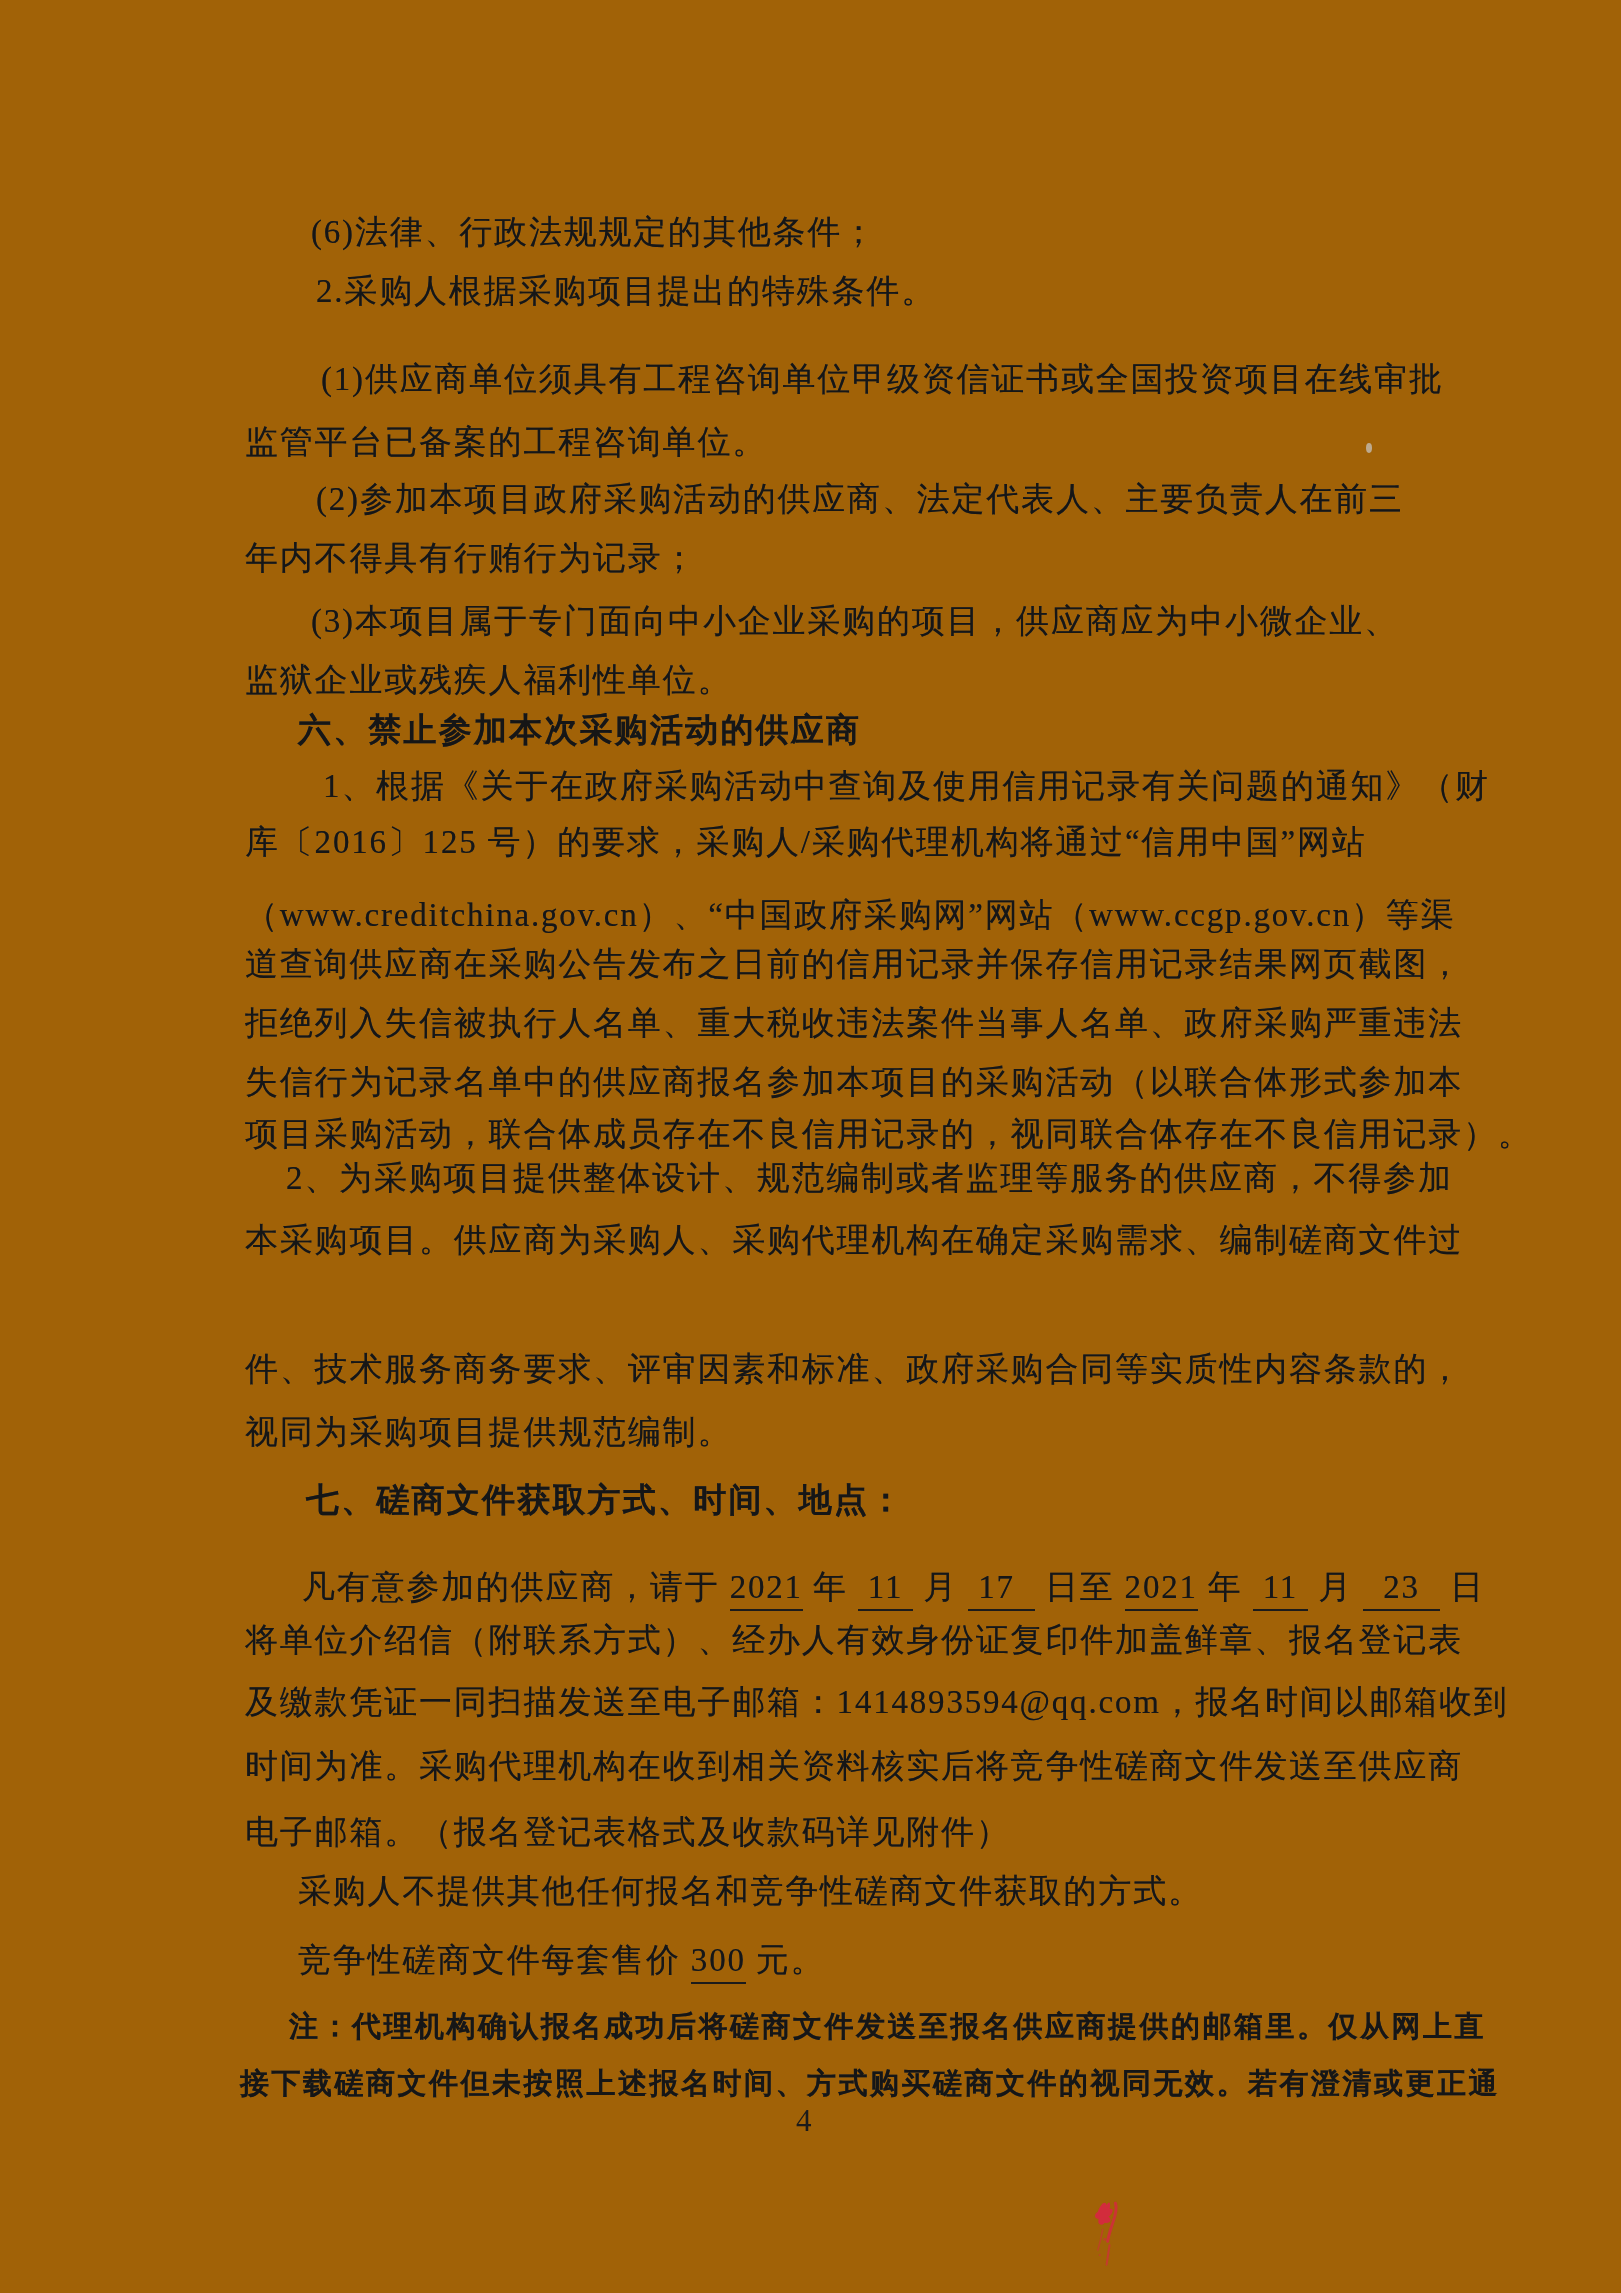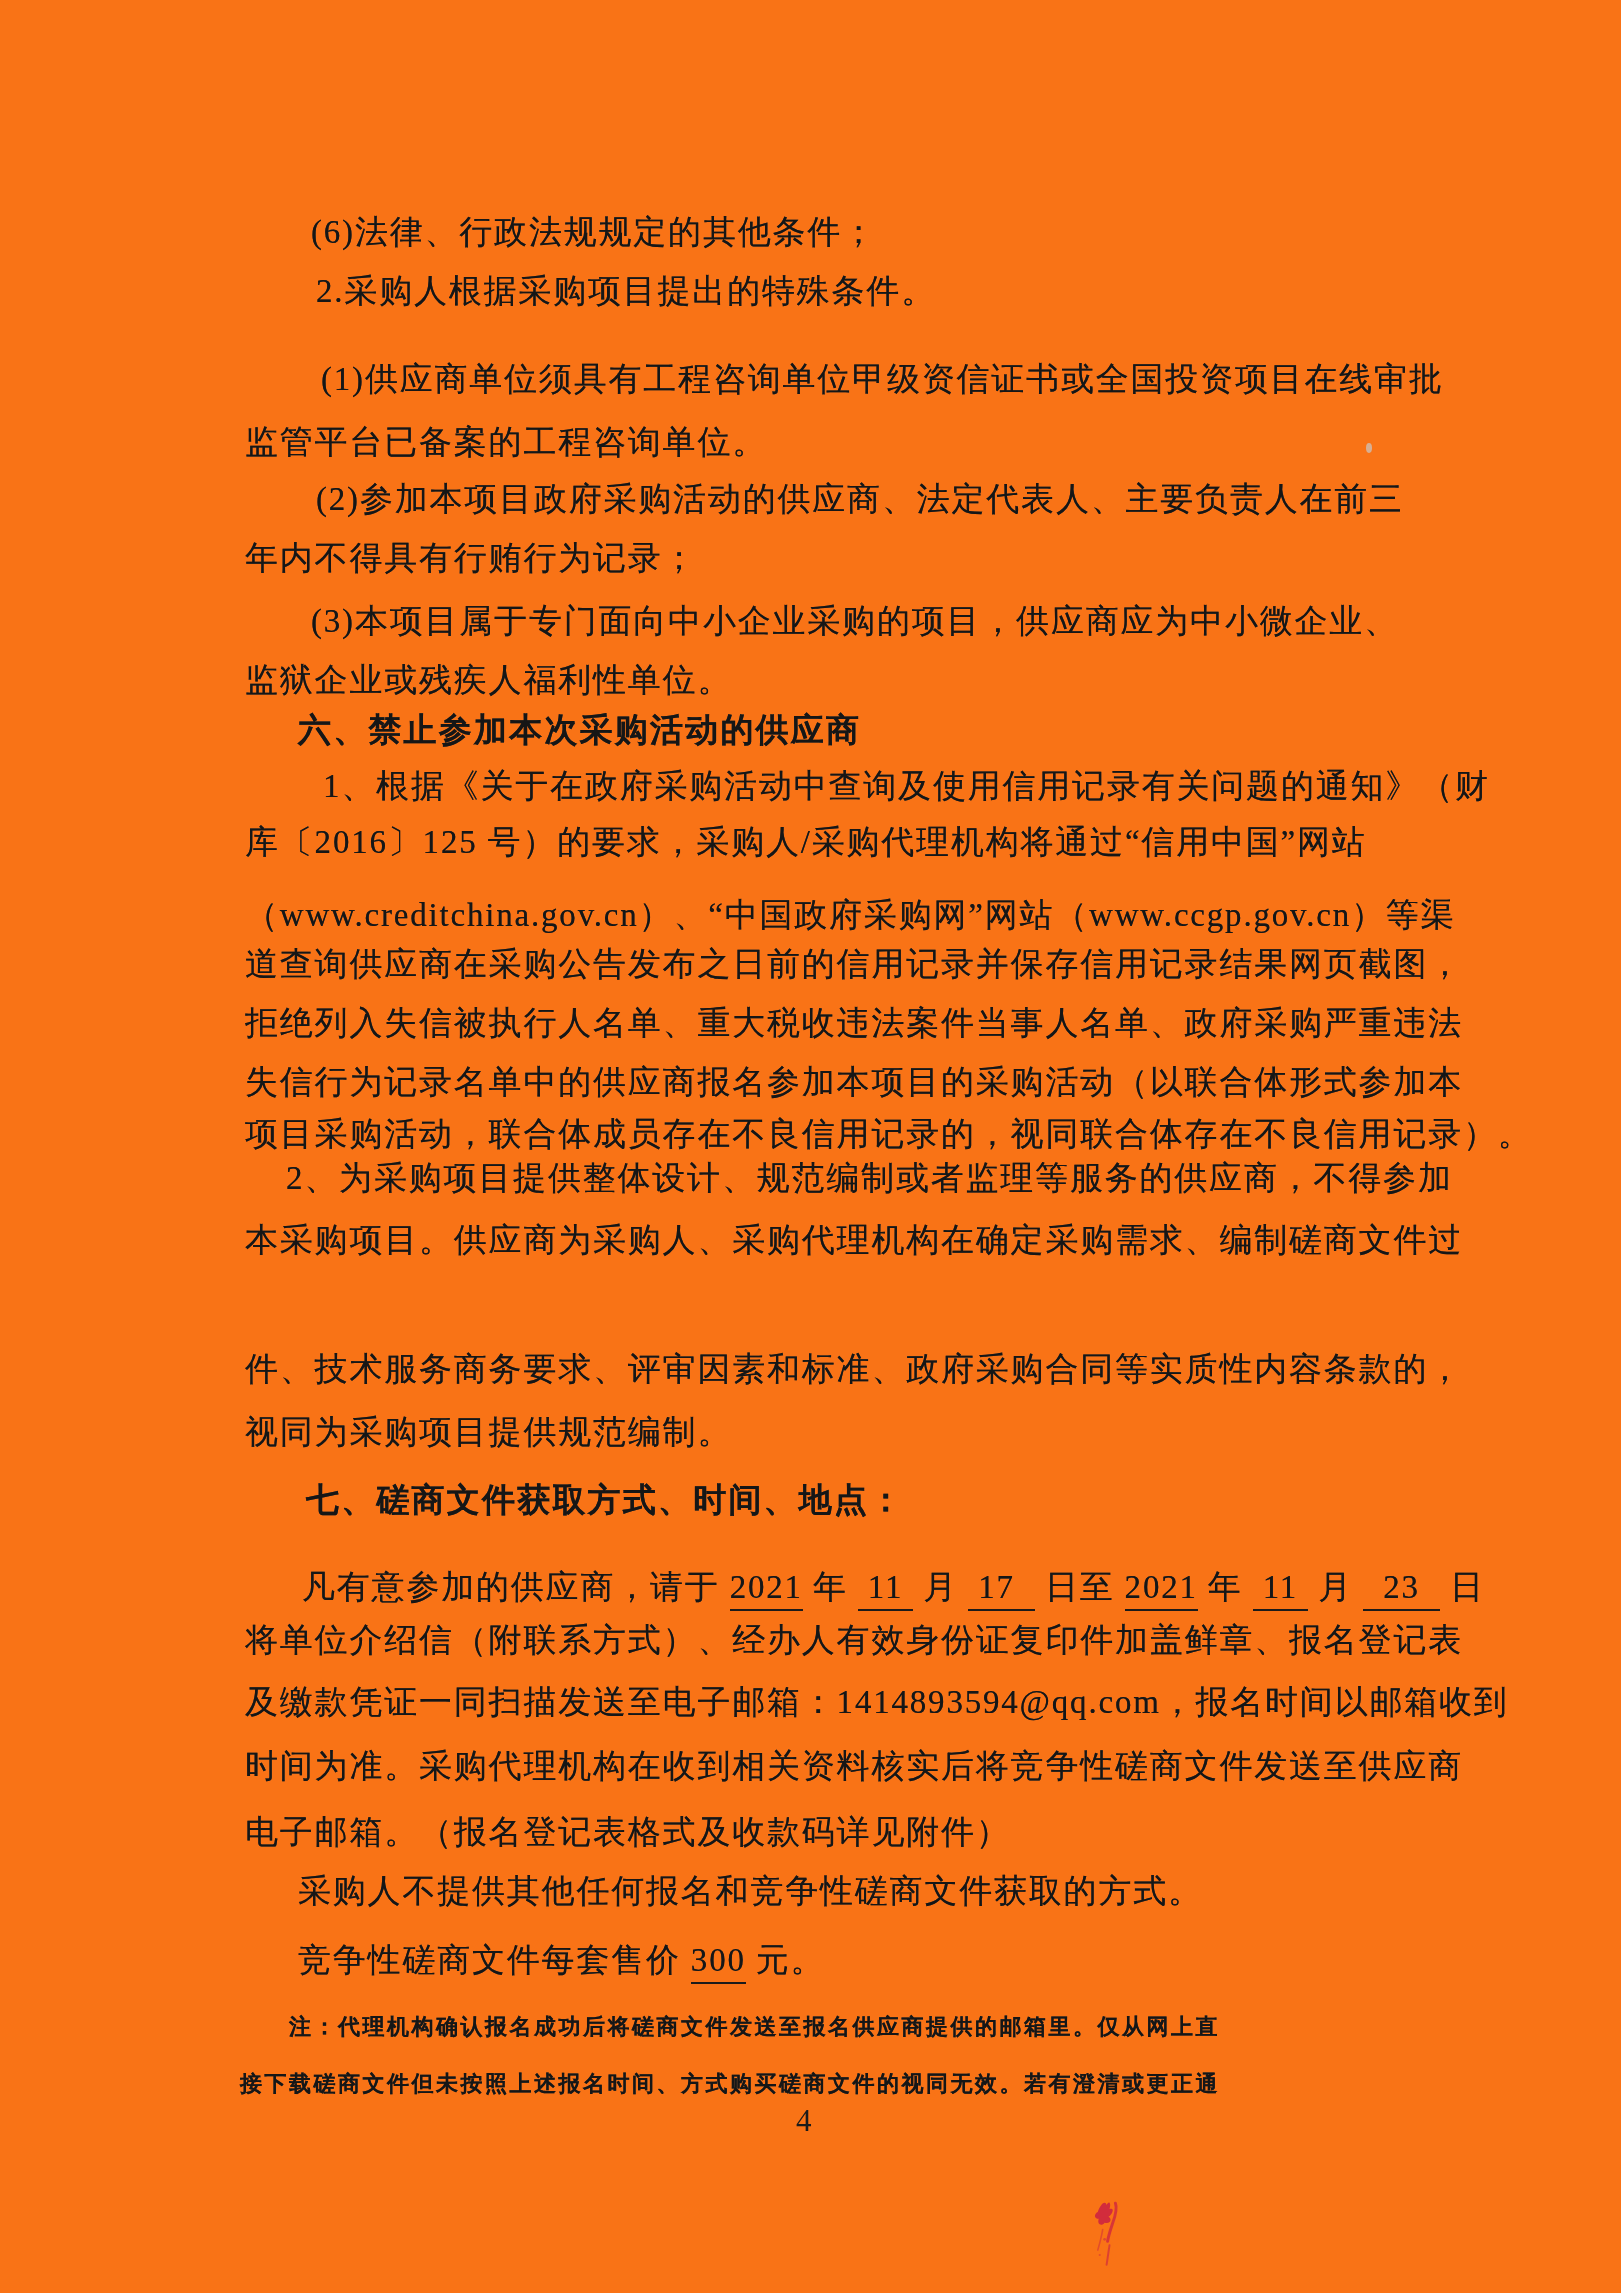--- a/index.html
+++ b/index.html
@@ -5,21 +5,21 @@
   html, body {
     margin: 0;
     padding: 0;
     background: #8a8a8a;
   }
   .page {
     position: relative;
     width: 1621px;
     height: 2294px;
     margin: 0 auto;
-    background: #f97316;
+    background: #a16207;
     overflow: hidden;
     font-family: "Liberation Serif", serif;
     color: #161616;
   }
   .doc-body { position: absolute; inset: 0; }
   .line {
     position: absolute;
     white-space: pre;
     font-size: 33px;
     line-height: 43px;
@@ -28,21 +28,21 @@
     text-shadow: 0 0 0.4px #3a3a3a;
   }
   .line.heading {
     font-family: "Liberation Sans", sans-serif;
     font-weight: bold;
     letter-spacing: 2.2px;
   }
   .line.note {
     font-family: "Liberation Sans", sans-serif;
     font-weight: bold;
-    font-size: 22px;
+    font-size: 29px;
     letter-spacing: 2.5px;
   }
   .line .u {
     border-bottom: 2.9px solid #1b1b1b;
     padding-bottom: 3.9px;
   }
   .page-number {
     position: absolute;
     top: 2103px;
     left: 796px;

